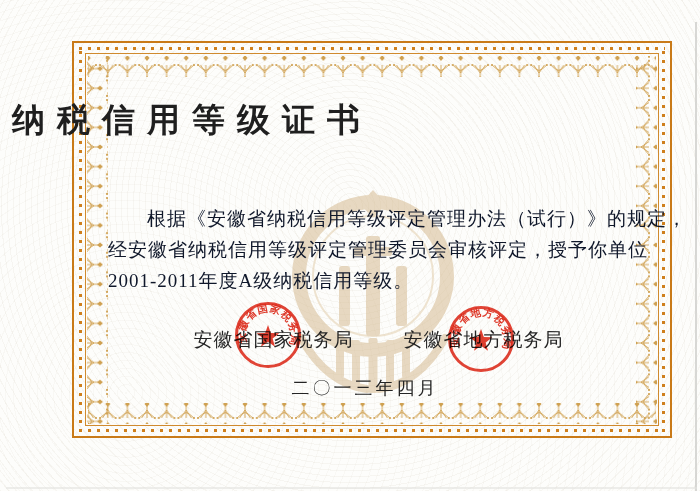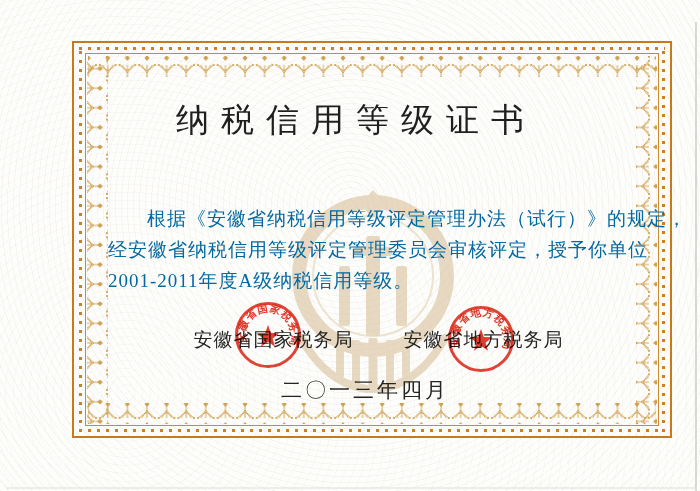--- a/index.html
+++ b/index.html
@@ -28,34 +28,34 @@
   .dots-left{left:79px;}
   .dots-right{left:662px;}
   .frame-inner{position:absolute;left:85px;top:53px;width:574px;height:373px;
     border:1px solid #d08a2e;box-sizing:border-box;z-index:2;}
   .frame-art{position:absolute;left:0;top:0;z-index:2;pointer-events:none;}
 
   
   .watermark{position:absolute;left:283px;top:190px;z-index:1;opacity:.55;}
 
   
-  .cert-title{position:absolute;left:0;top:98px;width:700px;text-align:center;z-index:3;
-    font-family:"Liberation Sans", sans-serif;font-weight:400;font-size:33px;
+  .cert-title{position:absolute;left:0;top:98px;width:700px;text-align:left;z-index:3;
+    font-family:"Liberation Sans", sans-serif;font-weight:700;font-size:33px;
     letter-spacing:12px;text-indent:12px;color:#1f1f1f;}
   .addressee{position:absolute;left:121px;top:167px;z-index:3;
     font-size:23px;letter-spacing:3.5px;color:#242424;font-weight:600;white-space:nowrap;}
-  .body-para{position:absolute;left:108px;top:203px;width:530px;z-index:3;color:#0369a1;}
+  .body-para{position:absolute;left:108px;top:203px;width:530px;z-index:3;color:#0f172a;}
   .body-line{font-size:19px;line-height:31px;letter-spacing:1px;white-space:nowrap;}
   .body-line.indent{padding-left:39px;}
   .signature{position:absolute;top:327px;width:165px;text-align:center;z-index:3;
     font-size:19px;letter-spacing:1px;color:#242424;white-space:nowrap;}
   .sig-left{left:191px;}
   .sig-right{left:401px;}
   .cert-date{position:absolute;left:265px;top:376px;width:200px;text-align:center;z-index:3;
-    font-size:21px;letter-spacing:3px;color:#242424;white-space:nowrap;}
+    font-size:18px;letter-spacing:3px;color:#242424;white-space:nowrap;}
 
   
   .seal{position:absolute;z-index:4;mix-blend-mode:multiply;}
   .seal-left{left:228px;top:295px;}
   .seal-right{left:441px;top:299px;}
   .seal-text{font-family:"Liberation Serif", serif;font-size:10.5px;letter-spacing:0.8px;
     fill:#df2a1a;font-weight:700;}
 </style>
 </head>
 <body>

